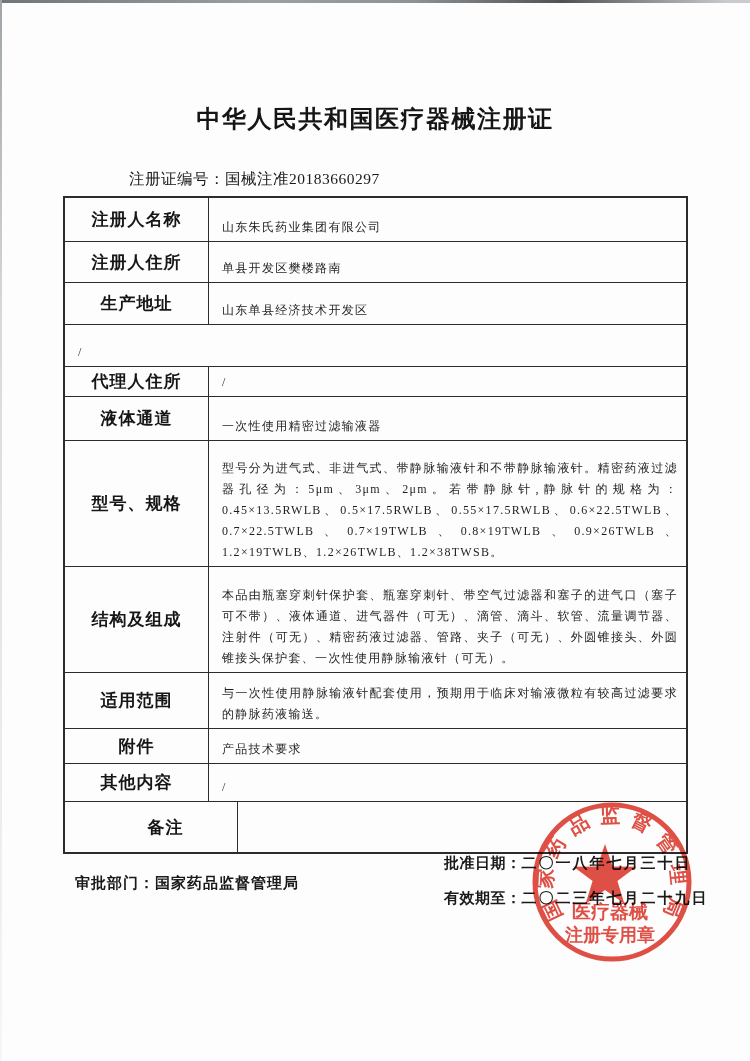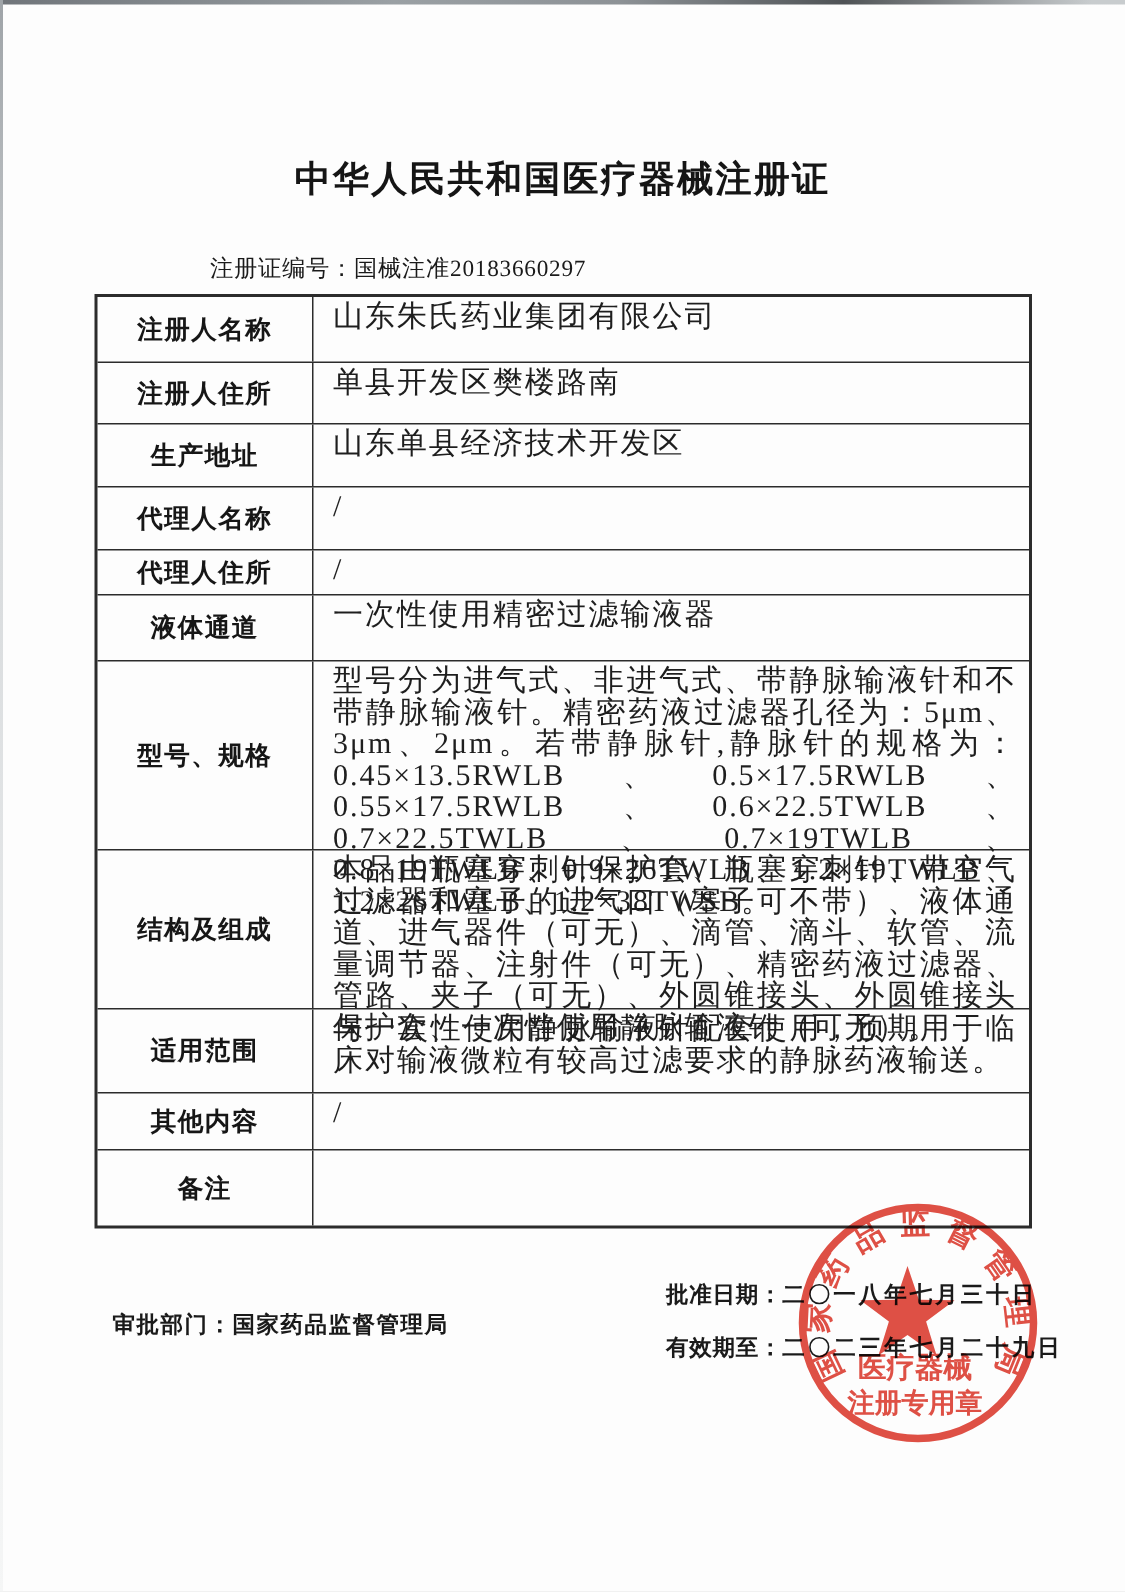--- a/index.html
+++ b/index.html
@@ -15,39 +15,39 @@
     background:linear-gradient(to right,#70757a,#9aa0a4 35%,#8d9296 55%,#4f5356 75%,#c8ccce 97%); }
   .scan-left-edge{ position:absolute; top:0; left:0; width:2px; height:1061px;
     background:linear-gradient(to bottom,#9fa4a8,#d7dadc 30%,#e9ebec 70%,#f5f6f6); }
 
   .title{
     position:absolute; top:103px; left:0; width:100%;
     text-align:center; font-size:24px; font-weight:bold; letter-spacing:1.5px;
     color:#151515;
   }
   .cert-line{
-    position:absolute; top:169px; left:140px;
+    position:absolute; top:169px; left:129px;
     font-size:15.5px; letter-spacing:0.5px; color:#1a1a1a;
   }
   .cert-line .num{ letter-spacing:0.5px; }
 
   .cert-table{
     position:absolute; left:63px; top:196px; width:625px;
     border:2px solid #2c2c2c; background:transparent;
   }
   .row{ display:flex; border-bottom:1.5px solid #2c2c2c; }
-  .row:last-child{ border-bottom:none; }
+  .row:last-child{ border-bottom:none;margin-left:29px; }
   .cell-label{
     width:144px; flex:none; border-right:1.5px solid #2c2c2c;
     display:flex; align-items:center; justify-content:center;
     font-weight:bold; font-size:17px; letter-spacing:1px; color:#161616;
   }
   .cell-value{
-    flex:1; display:flex; align-items:flex-start;
-    padding:3px 8px 3px 13px; font-size:20px; color:#1e1e1e;
+    flex:1; display:flex; align-items:flex-end;
+    padding:3px 8px 3px 13px; font-size:12px; color:#1e1e1e;
     letter-spacing:1.3px; line-height:21px;
   }
   .cell-value .vtext{ flex:1; }
   .row.multiline .cell-value .vtext{ text-align:justify; }
 
   .footer-area{ position:absolute; left:0; top:0; width:100%; }
   .dept-line{
     position:absolute; left:75px; top:874px;
     font-size:15px; font-weight:bold; letter-spacing:1px; color:#1a1a1a;
   }
@@ -88,21 +88,20 @@
           <span class="vtext">单县开发区樊楼路南</span>
         </div>
     </div>
     <div class="row" style="height:42px">
       <div class="cell-label">生产地址</div>
       <div class="cell-value">
           <span class="vtext">山东单县经济技术开发区</span>
         </div>
     </div>
     <div class="row" style="height:42px">
-      <div class="cell-label">代理人名称</div>
       <div class="cell-value">
           <span class="vtext">/</span>
         </div>
     </div>
     <div class="row" style="height:30px">
       <div class="cell-label">代理人住所</div>
       <div class="cell-value">
           <span class="vtext">/</span>
         </div>
     </div>
@@ -121,20 +120,26 @@
     <div class="row multiline" style="height:106px">
       <div class="cell-label">结构及组成</div>
       <div class="cell-value">
           <span class="vtext">本品由瓶塞穿刺针保护套、瓶塞穿刺针、带空气过滤器和塞子的进气口（塞子可不带）、液体通道、进气器件（可无）、滴管、滴斗、软管、流量调节器、注射件（可无）、精密药液过滤器、管路、夹子（可无）、外圆锥接头、外圆锥接头保护套、一次性使用静脉输液针（可无）。</span>
         </div>
     </div>
     <div class="row multiline" style="height:56px">
       <div class="cell-label">适用范围</div>
       <div class="cell-value">
           <span class="vtext">与一次性使用静脉输液针配套使用，预期用于临床对输液微粒有较高过滤要求的静脉药液输送。</span>
+        </div>
+    </div>
+    <div class="row" style="height:35px">
+      <div class="cell-label">附件</div>
+      <div class="cell-value">
+          <span class="vtext">产品技术要求</span>
         </div>
     </div>
     <div class="row" style="height:38px">
       <div class="cell-label">其他内容</div>
       <div class="cell-value">
           <span class="vtext">/</span>
         </div>
     </div>
     <div class="row" style="height:50px">
       <div class="cell-label">备注</div>

